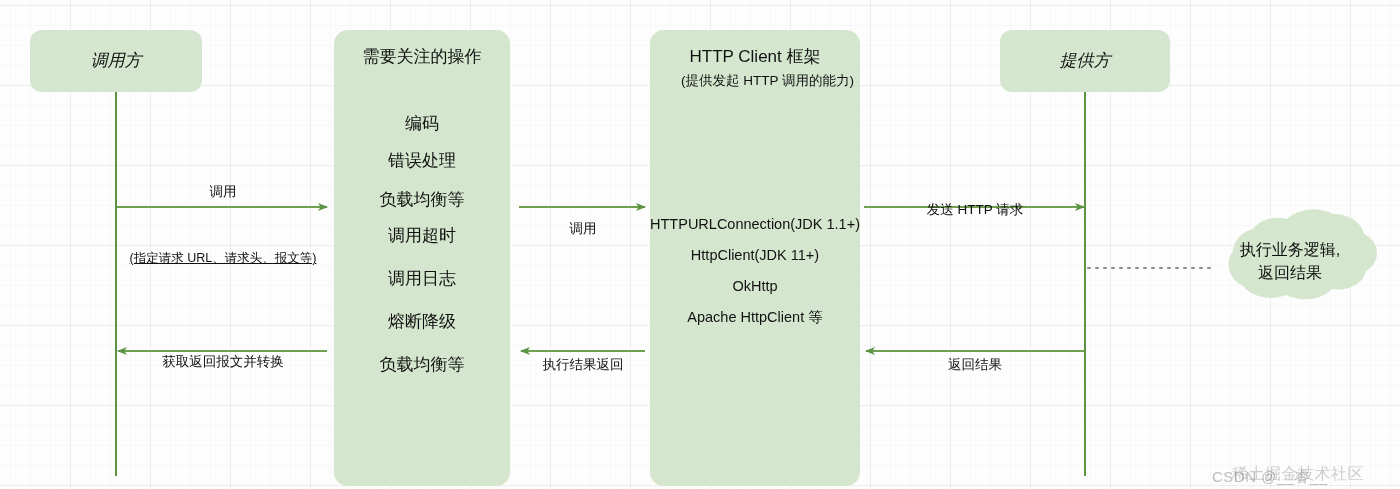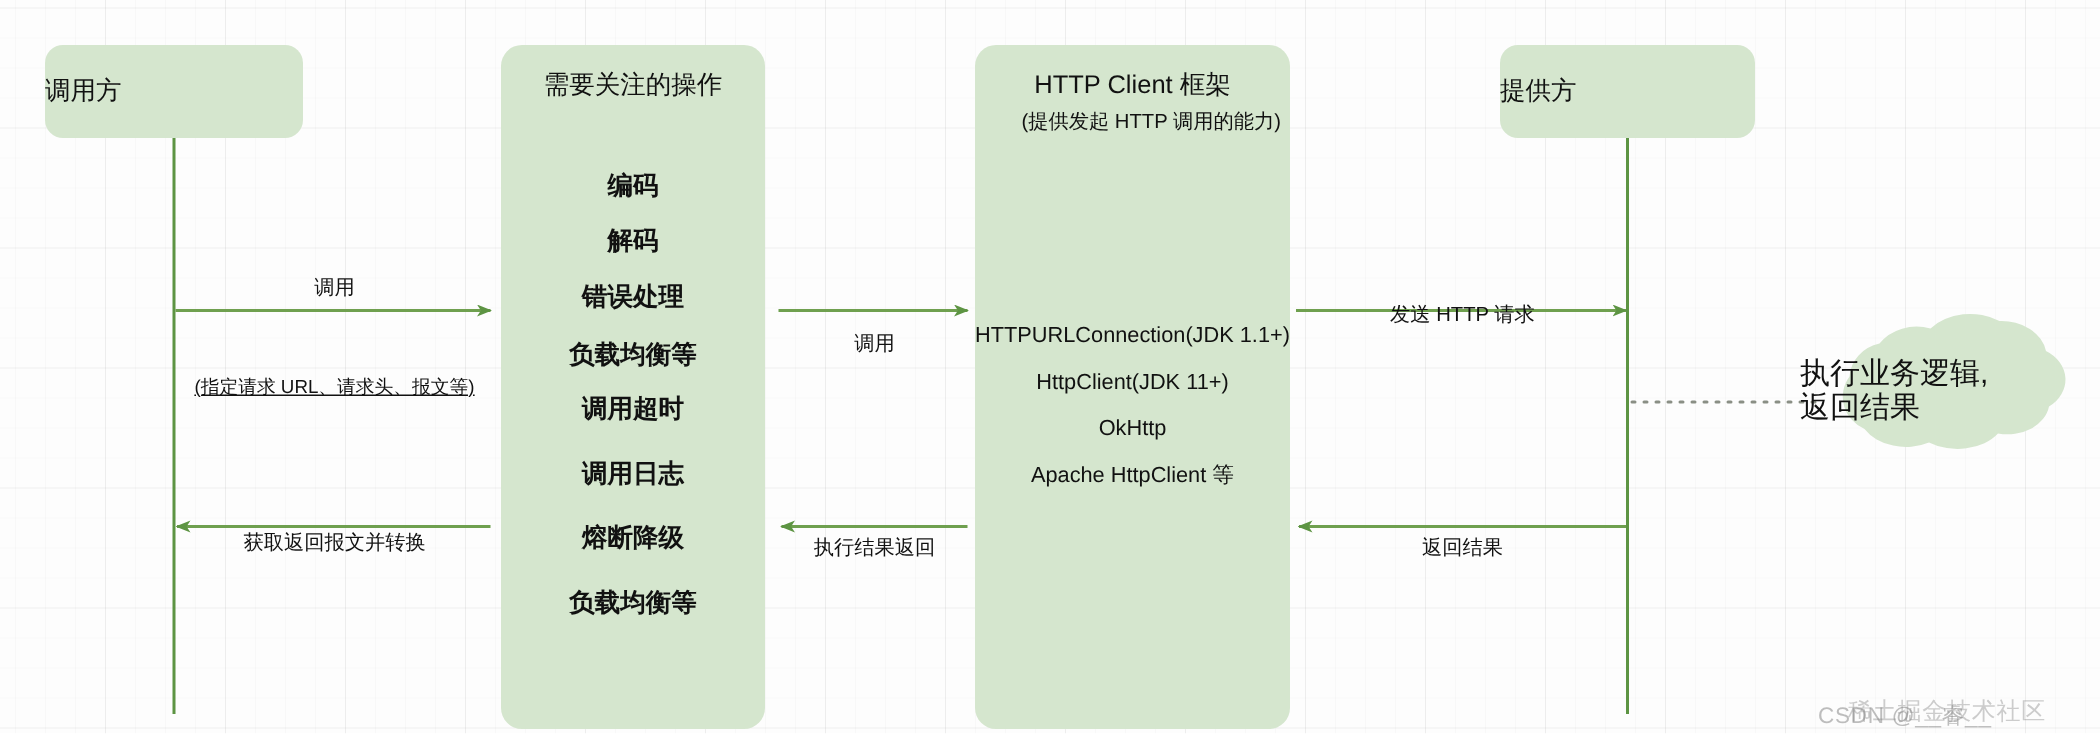--- a/index.html
+++ b/index.html
@@ -57,22 +57,24 @@
     border-radius: 14px;
     box-sizing: border-box;
   }
 
   .header-box {
     position: absolute;
     background: #d5e6ce;
     border-radius: 12px;
     display: flex;
     flex-direction: column;
+    align-items: center;
     justify-content: center;
     box-sizing: border-box;
+    font-style: italic;
   }
 
   .op-list {
     position: absolute;
     width: 100%;
     text-align: center;
     left: 0;
   }
   .op-item {
     font-size: 17px;
@@ -104,22 +106,22 @@
   .lbl-sub  { font-size: 12.5px; }
 
   
   .cloud-wrap {
     position: absolute;
   }
   .cloud-text {
     position: absolute;
     left: 0;
     width: 100%;
-    text-align: left;
-    font-size: 20px;
+    text-align: center;
+    font-size: 16px;
     line-height: 23px;
     color: #111111;
     white-space: pre;
   }
 
   
   .watermark {
     position: absolute;
     color: rgba(110,110,110,0.45);
     font-size: 15px;
@@ -191,23 +193,22 @@
 
   <div style="position:absolute; left:334px; top:46px; width:176px; text-align:center;">
     <div class="node-title">需要关注的操作</div>
   </div>
 
   <div style="position:absolute; left:650px; top:46px; width:210px; text-align:center;">
     <div class="node-title">HTTP Client 框架</div>
     <div class="node-subtitle" style="margin-top:3px;padding-left:25px;">(提供发起 HTTP 调用的能力)</div>
   </div>
 
-  <div class="op-list" style="left:334px; width:176px; top:112px;font-weight:bold;">
+  <div class="op-list" style="left:334px; width:176px; top:112px;">
     <div class="op-item" style="height:37px; line-height:24px;">编码</div>
-    <div class="op-item" style="height:37px; line-height:24px;">解码</div>
     <div class="op-item" style="height:39px; line-height:24px;">错误处理</div>
     <div class="op-item" style="height:36px; line-height:24px;">负载均衡等</div>
     <div class="op-item" style="height:43px; line-height:24px;">调用超时</div>
     <div class="op-item" style="height:43px; line-height:24px;">调用日志</div>
     <div class="op-item" style="height:43px; line-height:24px;">熔断降级</div>
     <div class="op-item" style="height:40px; line-height:24px;">负载均衡等</div>
   </div>
 
   <div class="impl-list" style="left:645px; width:220px; top:214px;">
     <div class="impl-item" style="height:31px; line-height:20px;">HTTPURLConnection(JDK 1.1+)</div>

